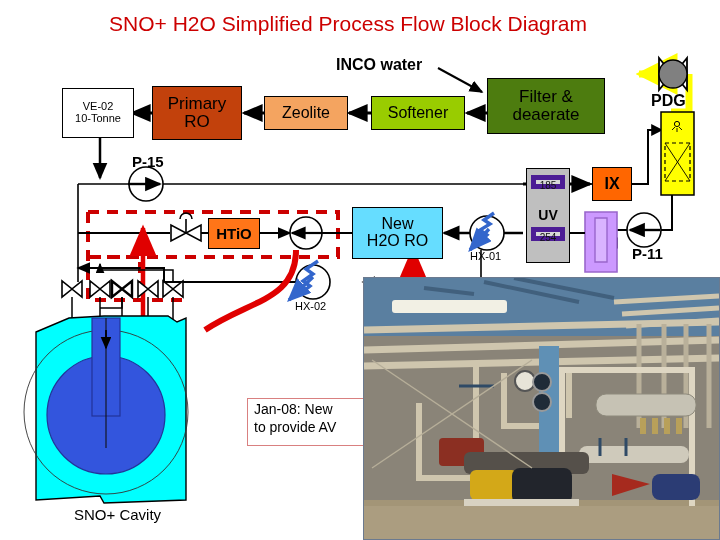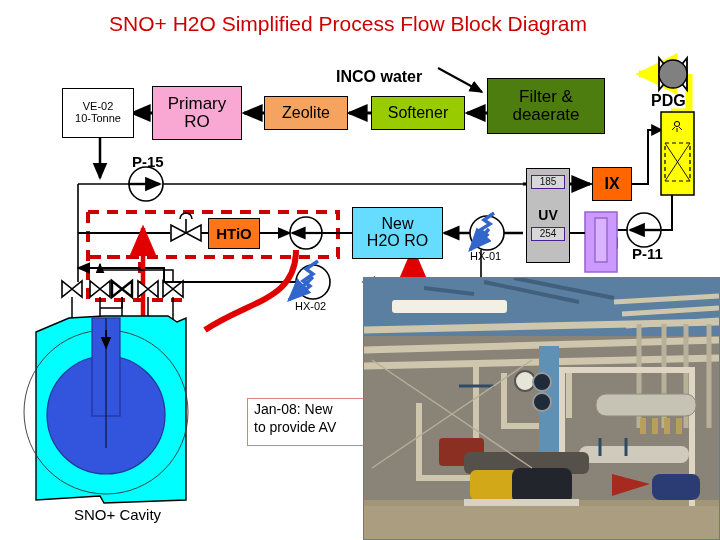--- a/index.html
+++ b/index.html
@@ -81,21 +81,21 @@
   .cavlabel {
     position: absolute;
     left: 42px;
     top: 506px;
     font-size: 15px;
     margin-left: 32px;
   }
   .uvnum {
     position: absolute;
     box-sizing: border-box;
-    border: 1px solid #4c1d95;
+    border: 5px solid #4c1d95;
     background: #d8d8d8;
     font-size: 10px;
     text-align: center;
     color: #111;
     font-family: "Liberation Sans", sans-serif;
     line-height: 12px;
   }
 </style>
 </head>
 <body>
@@ -297,21 +297,21 @@
       <line x1="682" y1="130" x2="679" y2="127" stroke="#000" stroke-width="0.9"></line>
       <line x1="677" y1="132" x2="677" y2="128" stroke="#000" stroke-width="0.9"></line>
     </g>
   </svg>
 
   <div class="blk" style="left:62px; top:88px; width:72px; height:50px; background:#ffffff; font-size:11px; flex-direction:column;">
     <span>VE-02</span>
     <span>10-Tonne</span>
   </div>
 
-  <div class="blk" style="left:152px; top:86px; width:90px; height:54px; background:#f9a8d4; font-size:17px; flex-direction:column;">
+  <div class="blk" style="left:152px; top:86px; width:90px; height:54px; background:#c2410c; font-size:17px; flex-direction:column;">
     <span>Primary</span>
     <span>RO</span>
   </div>
 
   <div class="blk" style="left:264px; top:96px; width:84px; height:34px; background:#f4a460; font-size:16px;">
     <span>Zeolite</span>
   </div>
 
   <div class="blk" style="left:371px; top:96px; width:94px; height:34px; background:#99cc00; font-size:16px;">
     <span>Softener</span>
@@ -338,21 +338,21 @@
   <div class="blk" style="left:526px; top:168px; width:44px; height:95px; background:#bfbfbf; font-size:14px; font-weight:bold;">
     <span>UV</span>
   </div>
   <div class="uvnum" style="left:531px; top:175px; width:34px; height:14px;">
     <span>185</span>
   </div>
   <div class="uvnum" style="left:531px; top:227px; width:34px; height:14px;">
     <span>254</span>
   </div>
 
-  <div class="lbl lbl-b" style="left:336px; top:68px; font-size:16px;">INCO water</div>
+  <div class="lbl lbl-b" style="left:336px; top:56px; font-size:16px;">INCO water</div>
   <div class="lbl lbl-b" style="left:651px; top:92px; font-size:16px;">PDG</div>
   <div class="lbl lbl-b" style="left:132px; top:153px; font-size:15px;">P-15</div>
   <div class="lbl lbl-b" style="left:632px; top:245px; font-size:15px;">P-11</div>
   <div class="lbl" style="left:470px; top:250px; font-size:11px;">HX-01</div>
   <div class="lbl" style="left:295px; top:300px; font-size:11px;">HX-02</div>
   <div class="lbl cavlabel">SNO+ Cavity</div>
 
   <div class="note">
     <div>Jan-08:  New</div>
     <div>to provide AV</div>

